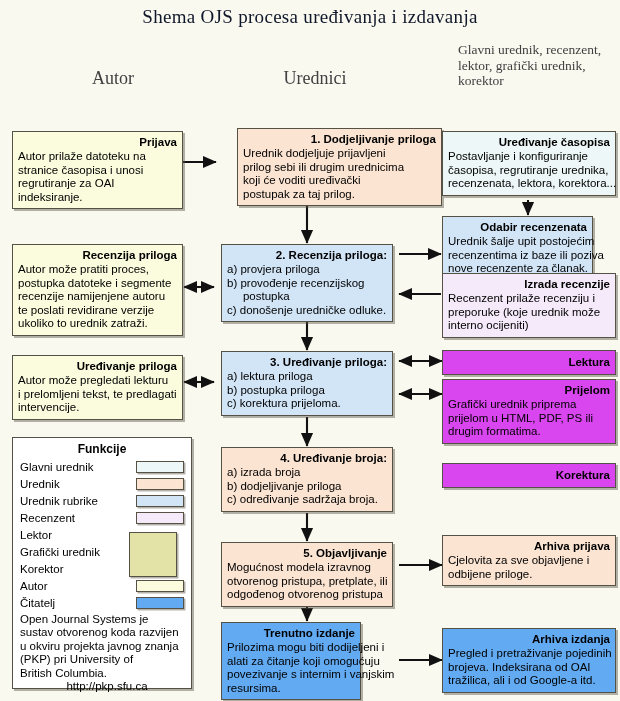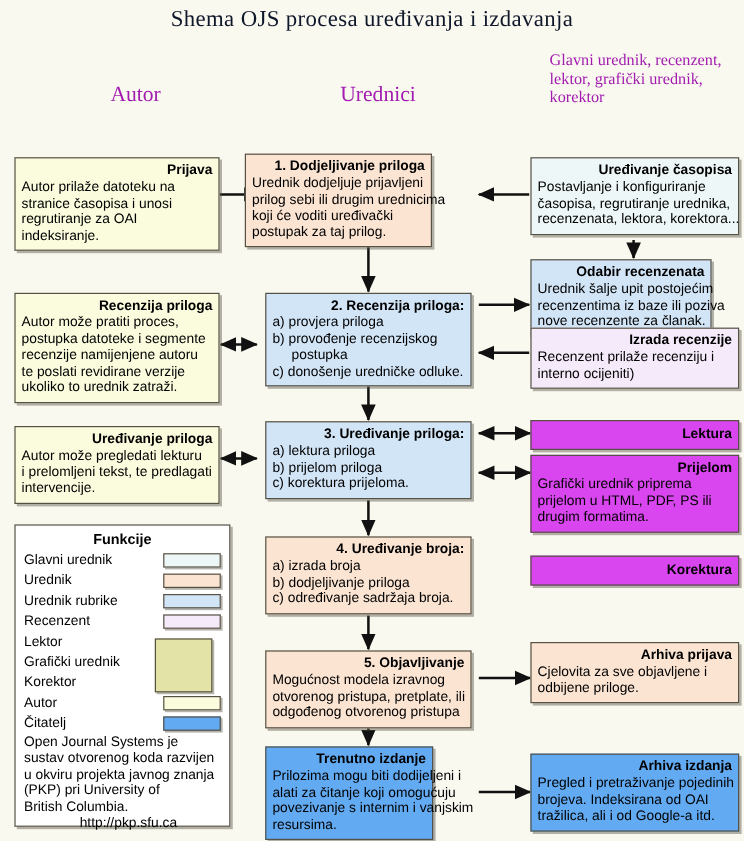--- a/index.html
+++ b/index.html
@@ -29,21 +29,21 @@
     text-align: center;
     font-family: "Liberation Serif", serif;
     font-size: 19px;
     letter-spacing: .3px;
     color: #0f172a;
   }
   .colhead {
     position: absolute;
     font-family: "Liberation Serif", serif;
     font-size: 18px;
-    color: #a21caf;
+    color: #404040;
   }
   .colhead.autor   { left: 38px;  top: 68px; width: 150px; text-align: center; }
   .colhead.urednici{ left: 245px; top: 68px; width: 140px; text-align: center; }
   .colhead.right   { left: 458px; top: 42px; width: 160px; text-align: left;
                      font-size: 13.5px; line-height: 15.5px; }
 
   
   .box {
     position: absolute;
     box-sizing: border-box;
@@ -278,21 +278,21 @@
     <div class="lg-note">
       <span class="ln">Open Journal Systems je</span>
       <span class="ln">sustav otvorenog koda razvijen</span>
       <span class="ln">u okviru projekta javnog znanja</span>
       <span class="ln">(PKP) pri University of</span>
       <span class="ln">British Columbia.</span>
     </div>
     <div class="lg-url">http://pkp.sfu.ca</div>
   </div>
 
-  <div class="box c-urednik" style="left:204px; top:128px; width:156px;">
+  <div class="box c-urednik" style="left:237px; top:128px; width:205px;">
     <span class="bt">1. Dodjeljivanje priloga</span>
     <span class="bd">
       <span class="ln">Urednik dodjeljuje prijavljeni</span>
       <span class="ln">prilog sebi ili drugim urednicima</span>
       <span class="ln">koji će voditi uređivački</span>
       <span class="ln">postupak za taj prilog.</span>
     </span>
   </div>
 
   <div class="box c-rubrike" style="left:221px; top:244px; width:172px;">
@@ -302,21 +302,21 @@
       <span class="ln">b) provođenje recenzijskog</span>
       <span class="ln">     postupka</span>
       <span class="ln">c) donošenje uredničke odluke.</span>
     </span>
   </div>
 
   <div class="box c-rubrike" style="left:221px; top:351px; width:172px;">
     <span class="bt">3. Uređivanje priloga:</span>
     <span class="bd">
       <span class="ln">a) lektura priloga</span>
-      <span class="ln">b) prijelom priloga</span>
+      <span class="ln">b) postupka priloga</span>
       <span class="ln">c) korektura prijeloma.</span>
     </span>
   </div>
 
   <div class="box c-urednik" style="left:221px; top:447px; width:172px;">
     <span class="bt">4. Uređivanje broja:</span>
     <span class="bd">
       <span class="ln">a) izrada broja</span>
       <span class="ln">b) dodjeljivanje priloga</span>
       <span class="ln">c) određivanje sadržaja broja.</span>
@@ -357,20 +357,21 @@
       <span class="ln">Urednik šalje upit postojećim</span>
       <span class="ln">recenzentima iz baze ili poziva</span>
       <span class="ln">nove recenzente za članak.</span>
     </span>
   </div>
 
   <div class="box c-recenzent" style="left:442px; top:273px; width:174px;">
     <span class="bt">Izrada recenzije</span>
     <span class="bd">
       <span class="ln">Recenzent prilaže recenziju i</span>
+      <span class="ln">preporuke (koje urednik može</span>
       <span class="ln">interno ocijeniti)</span>
     </span>
   </div>
 
   <div class="box c-lektor centered" style="left:442px; top:350px; width:174px; padding-top:4px; padding-bottom:4px;">
     <span class="bt">Lektura</span>
   </div>
 
   <div class="box c-lektor" style="left:442px; top:379px; width:174px;">
     <span class="bt">Prijelom</span>

